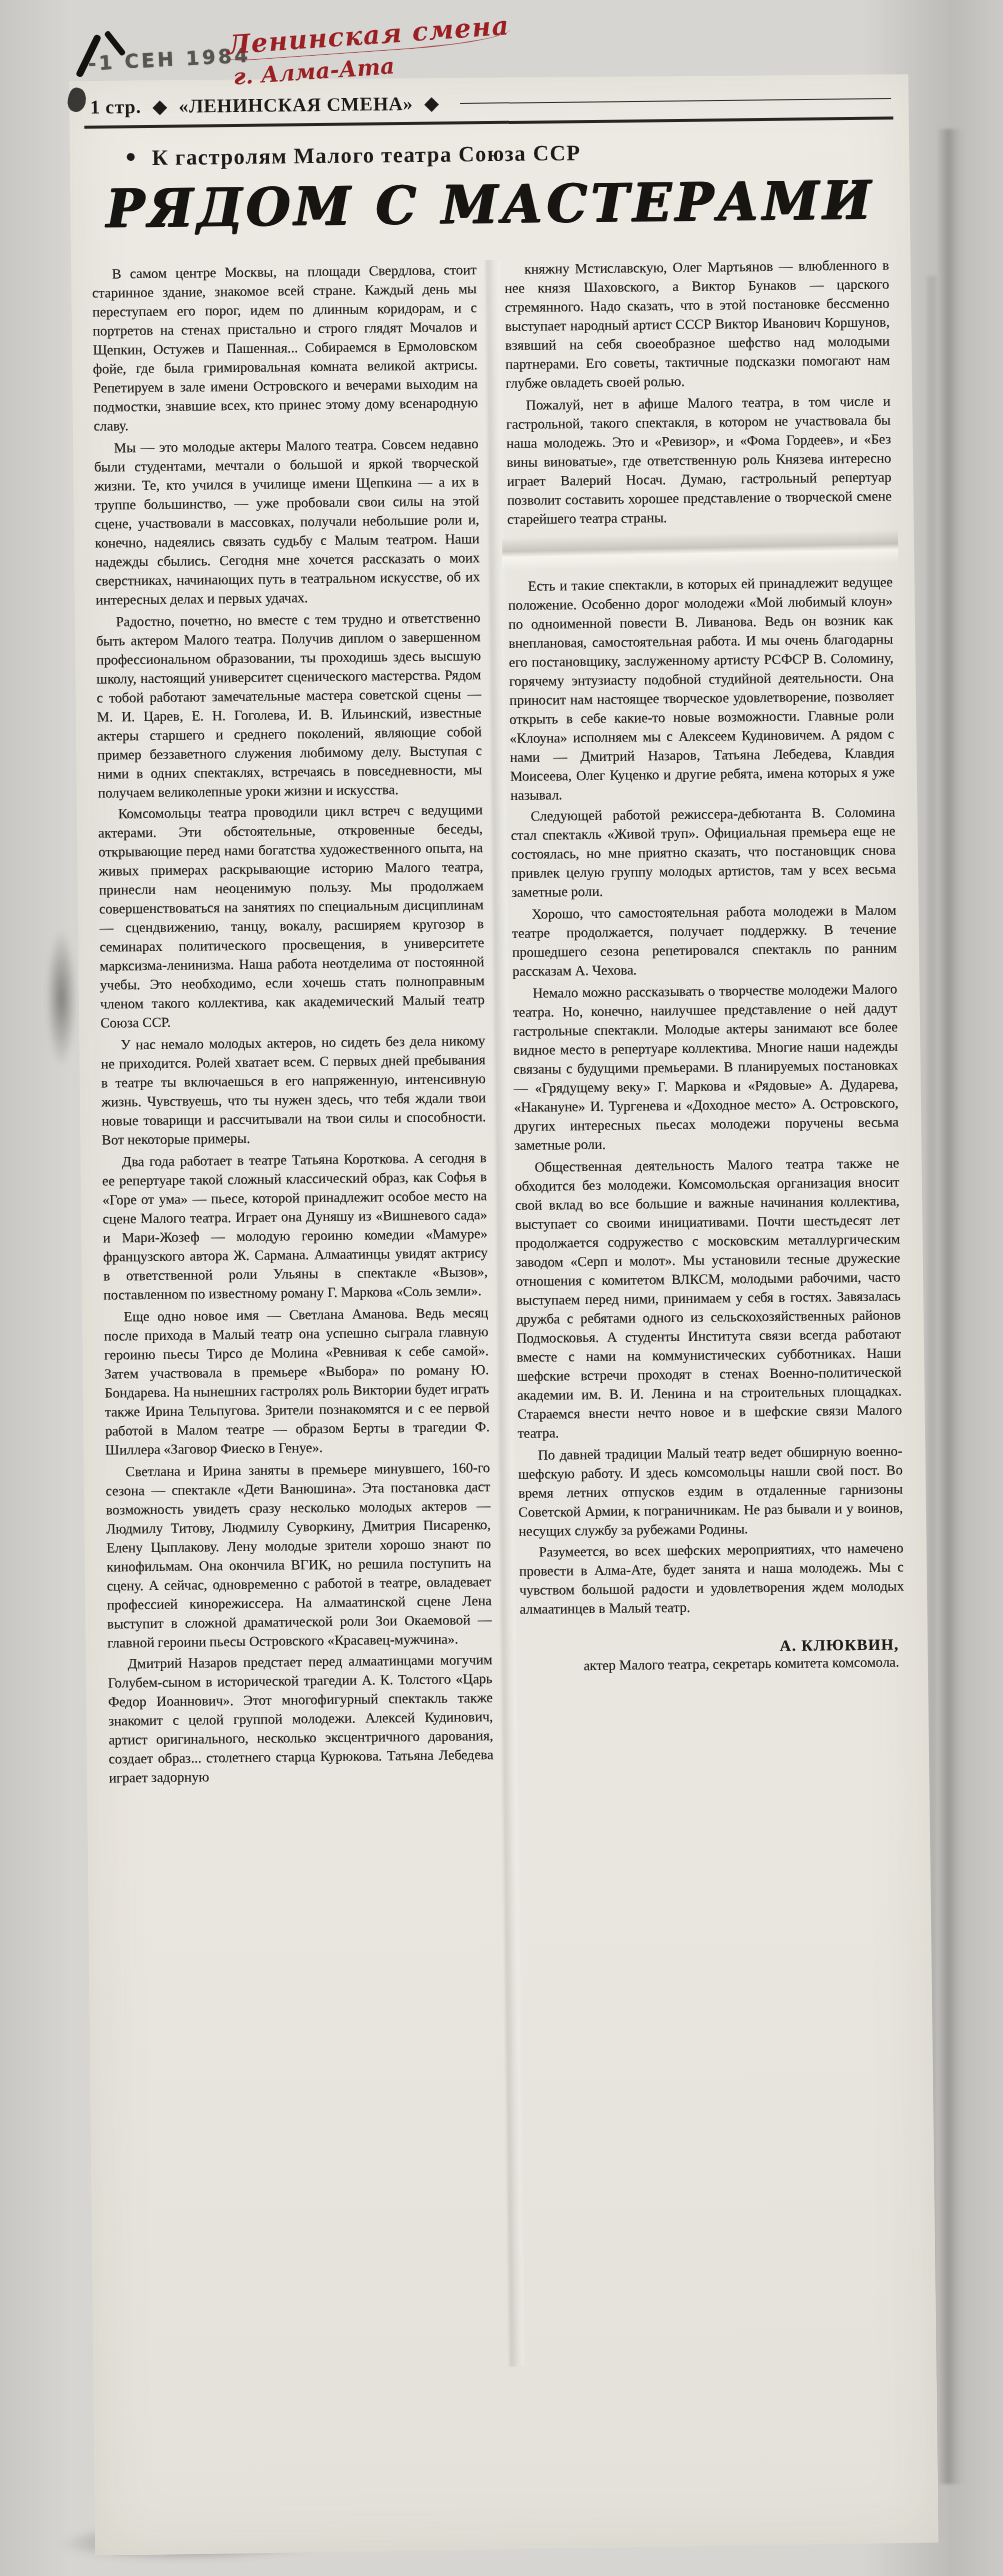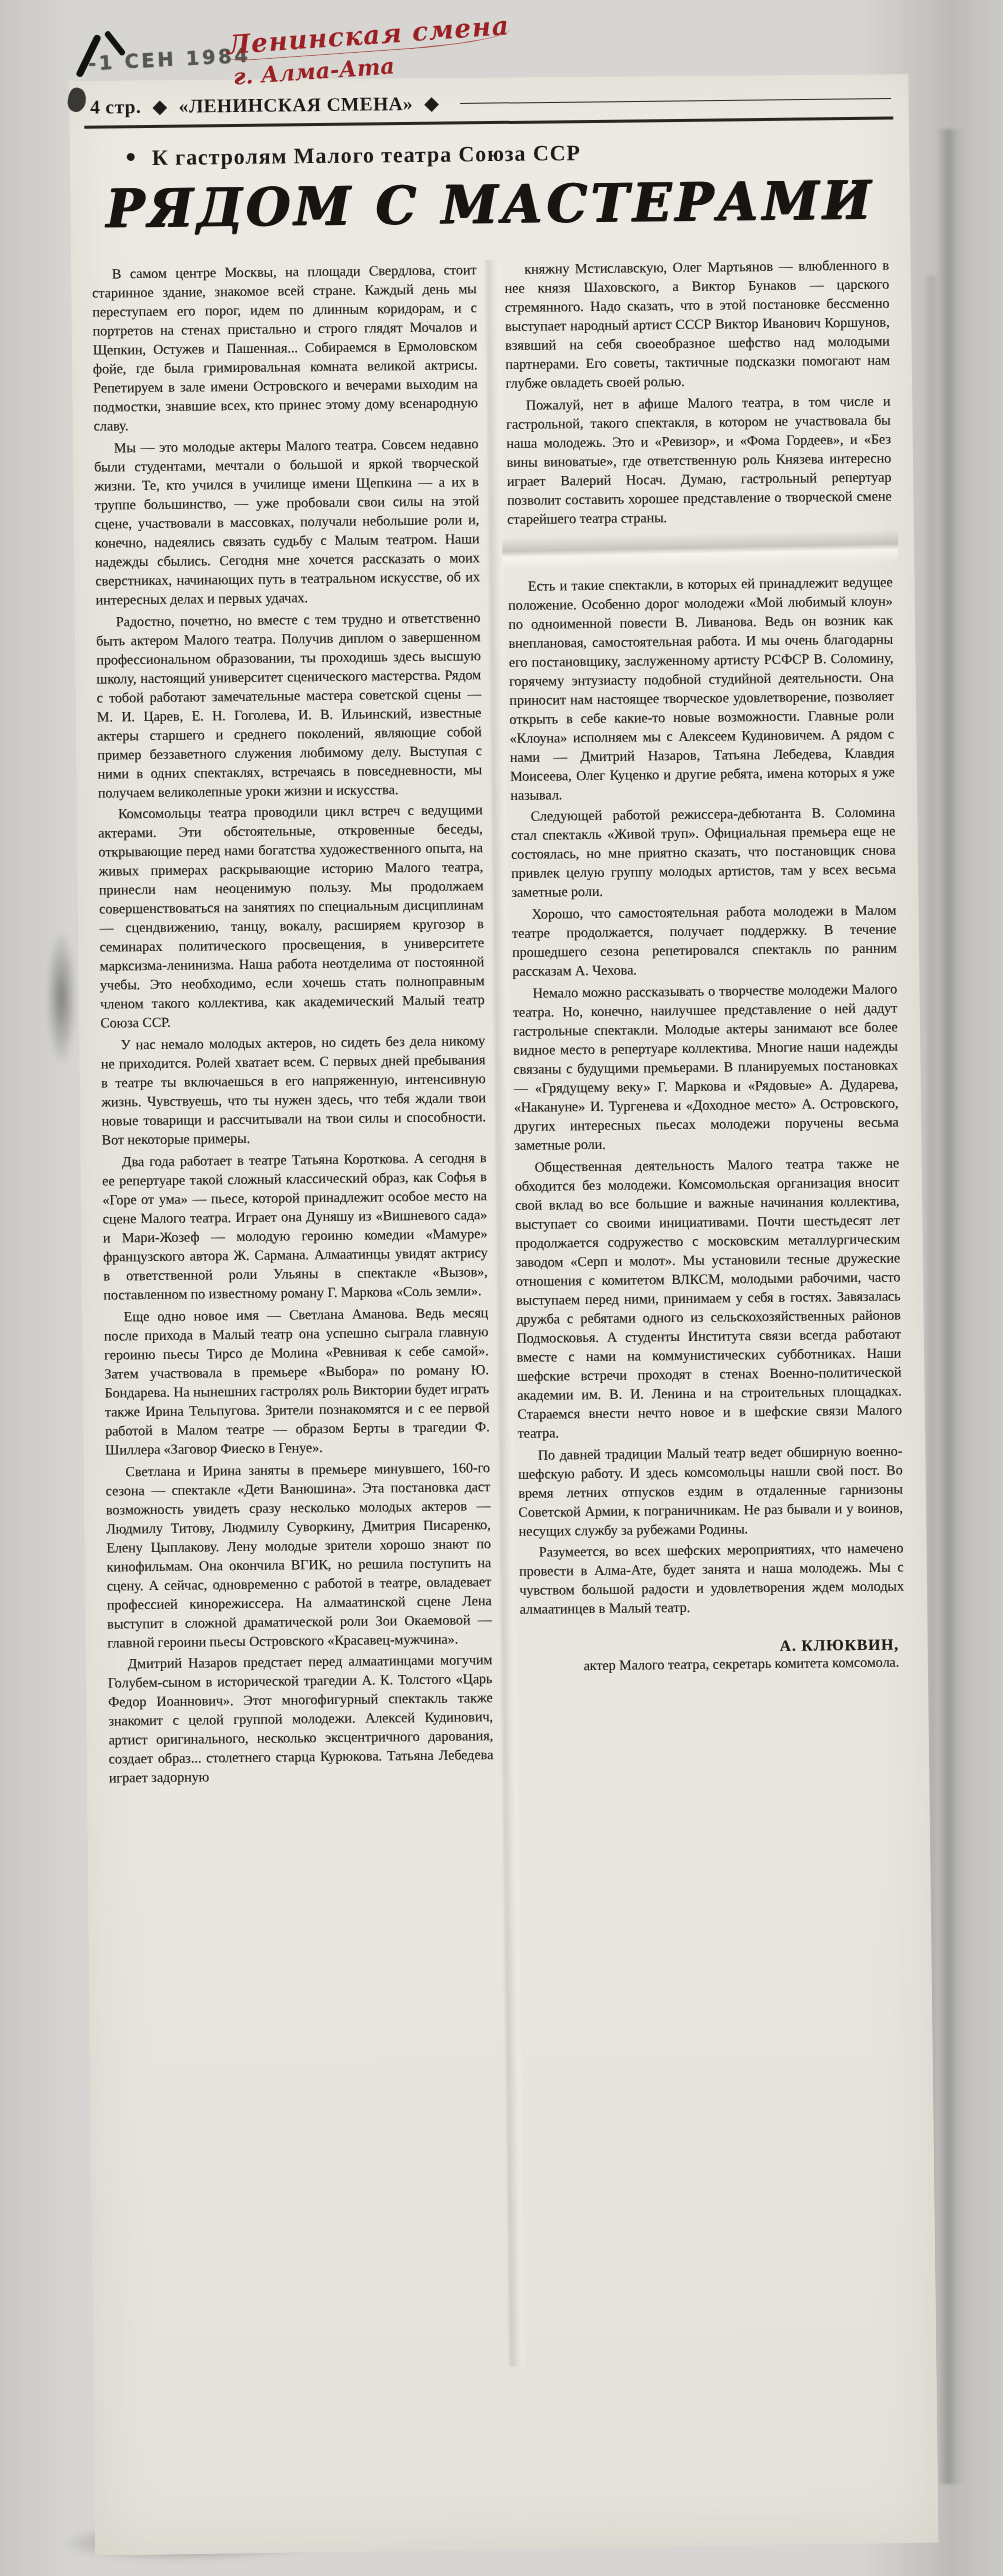--- a/index.html
+++ b/index.html
@@ -81,21 +81,21 @@
 <div class="pen-mark pen-mark-3"></div>
 <div class="stamp">-1 СЕН 1984</div>
 <div class="handwriting">
   <div class="hw-line1">Ленинская смена</div>
   <div class="hw-line2">г. Алма-Ата</div>
 </div>
 
 <div class="clipping">
 
   <div class="masthead-row">
-    <span>4 стр.</span>
+    <span>1 стр.</span>
     <span>◆</span>
     <span>«ЛЕНИНСКАЯ СМЕНА»</span>
     <span>◆</span>
     <span class="rule-extend"></span>
   </div>
 
   <div class="header-rule"></div>
 
   <div class="kicker">
     <span class="bullet">●</span>

